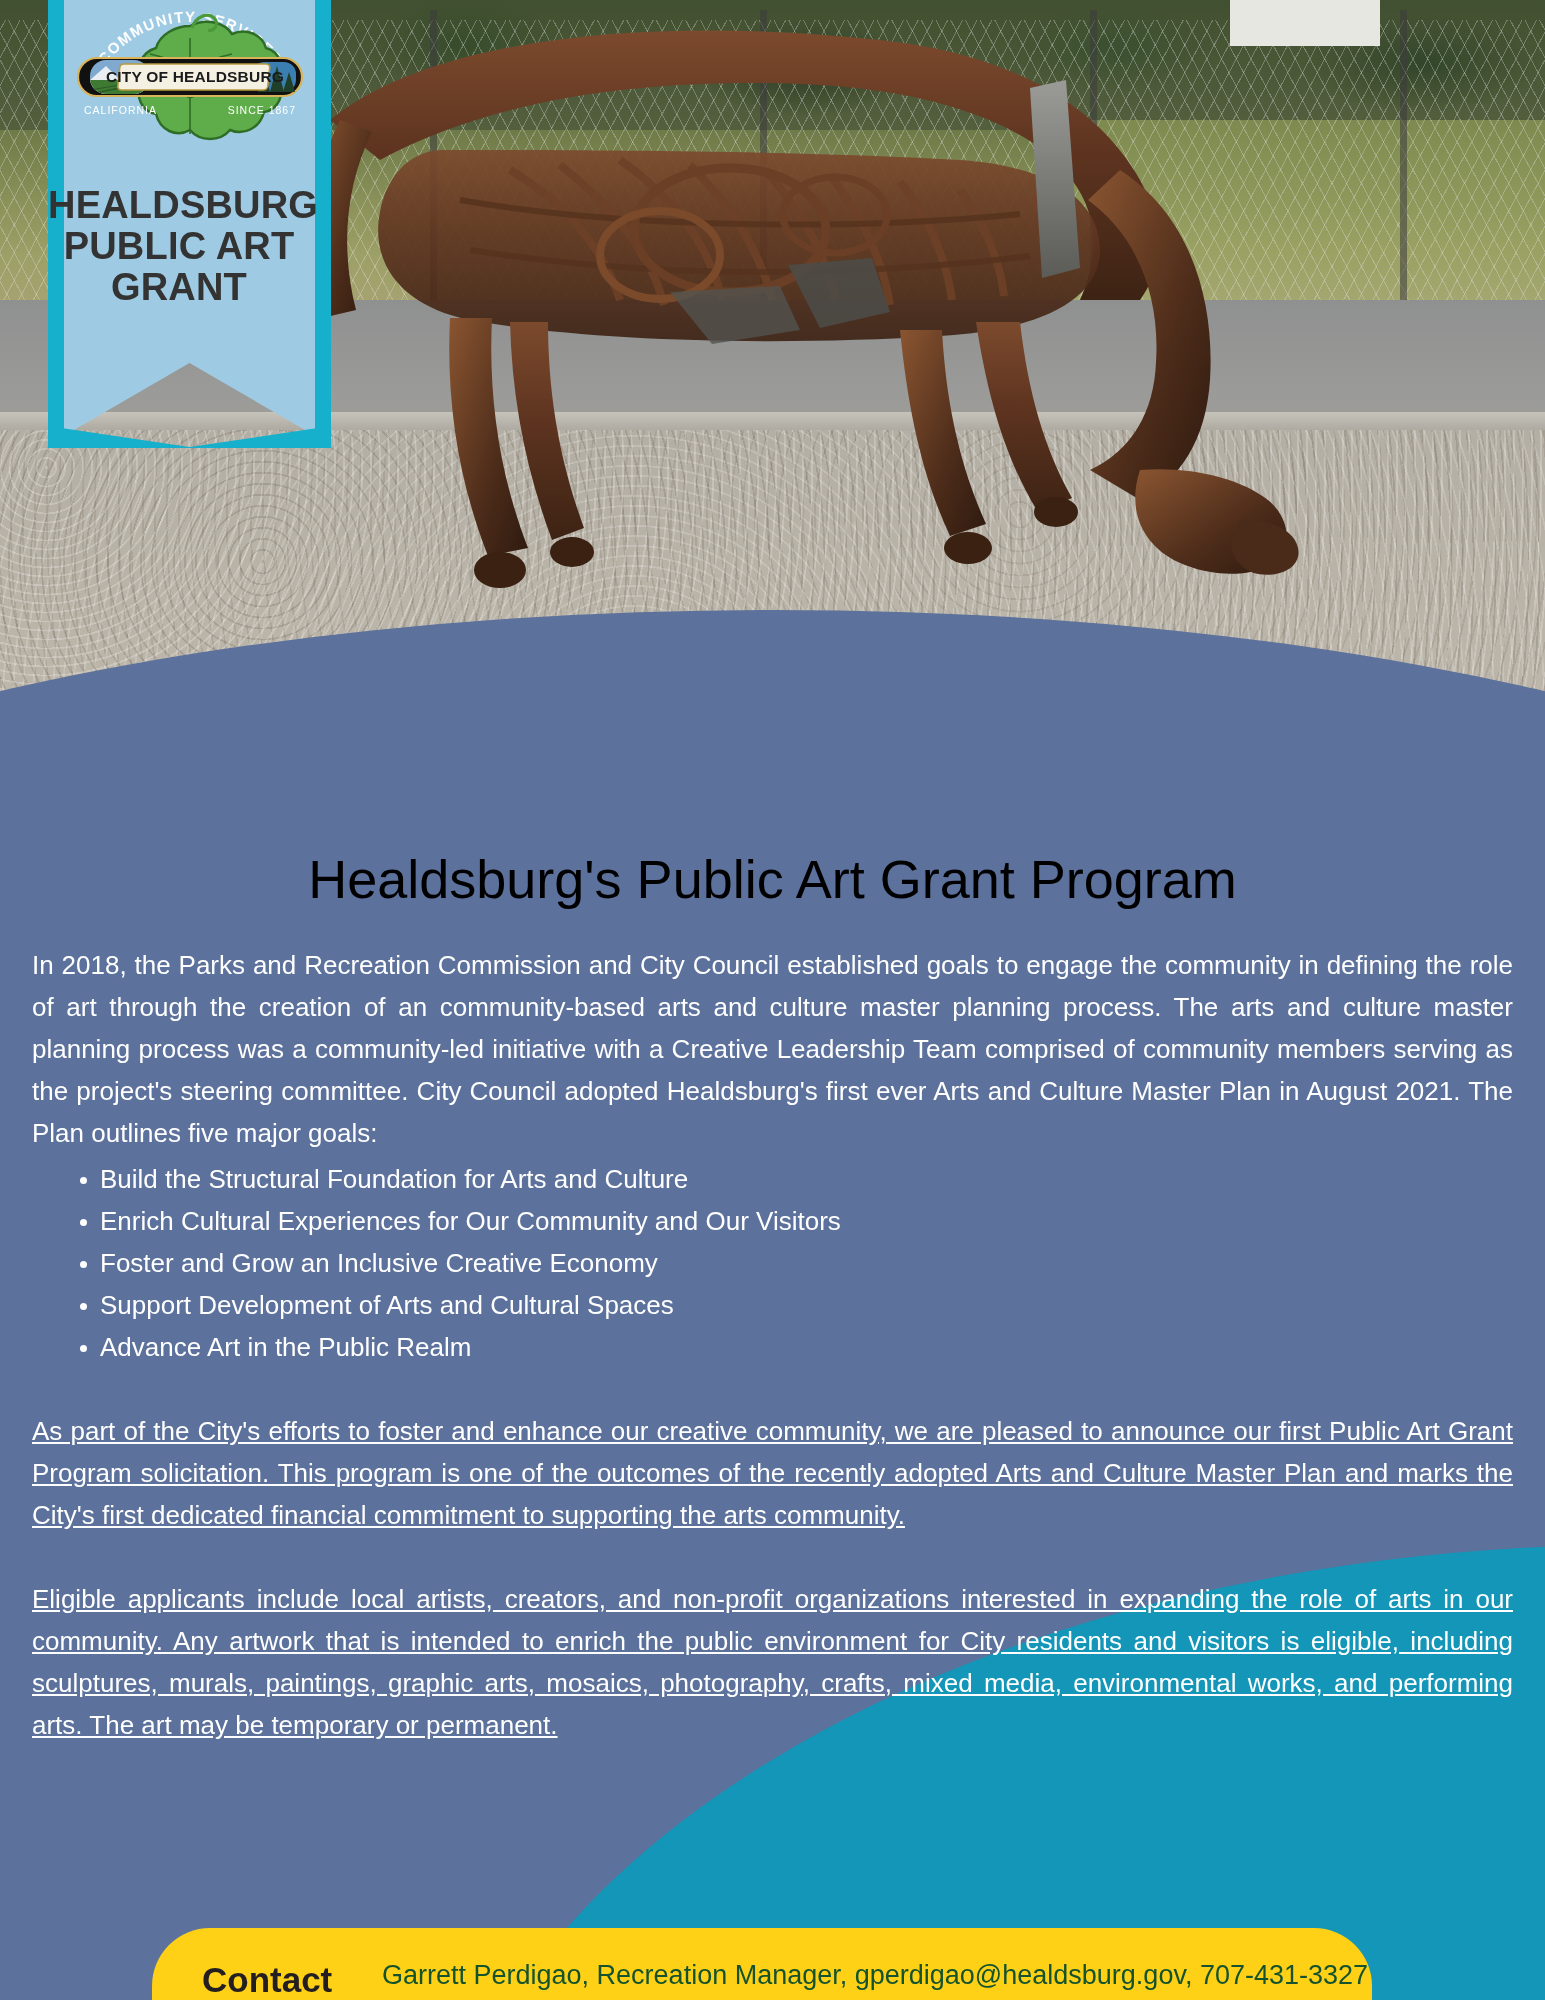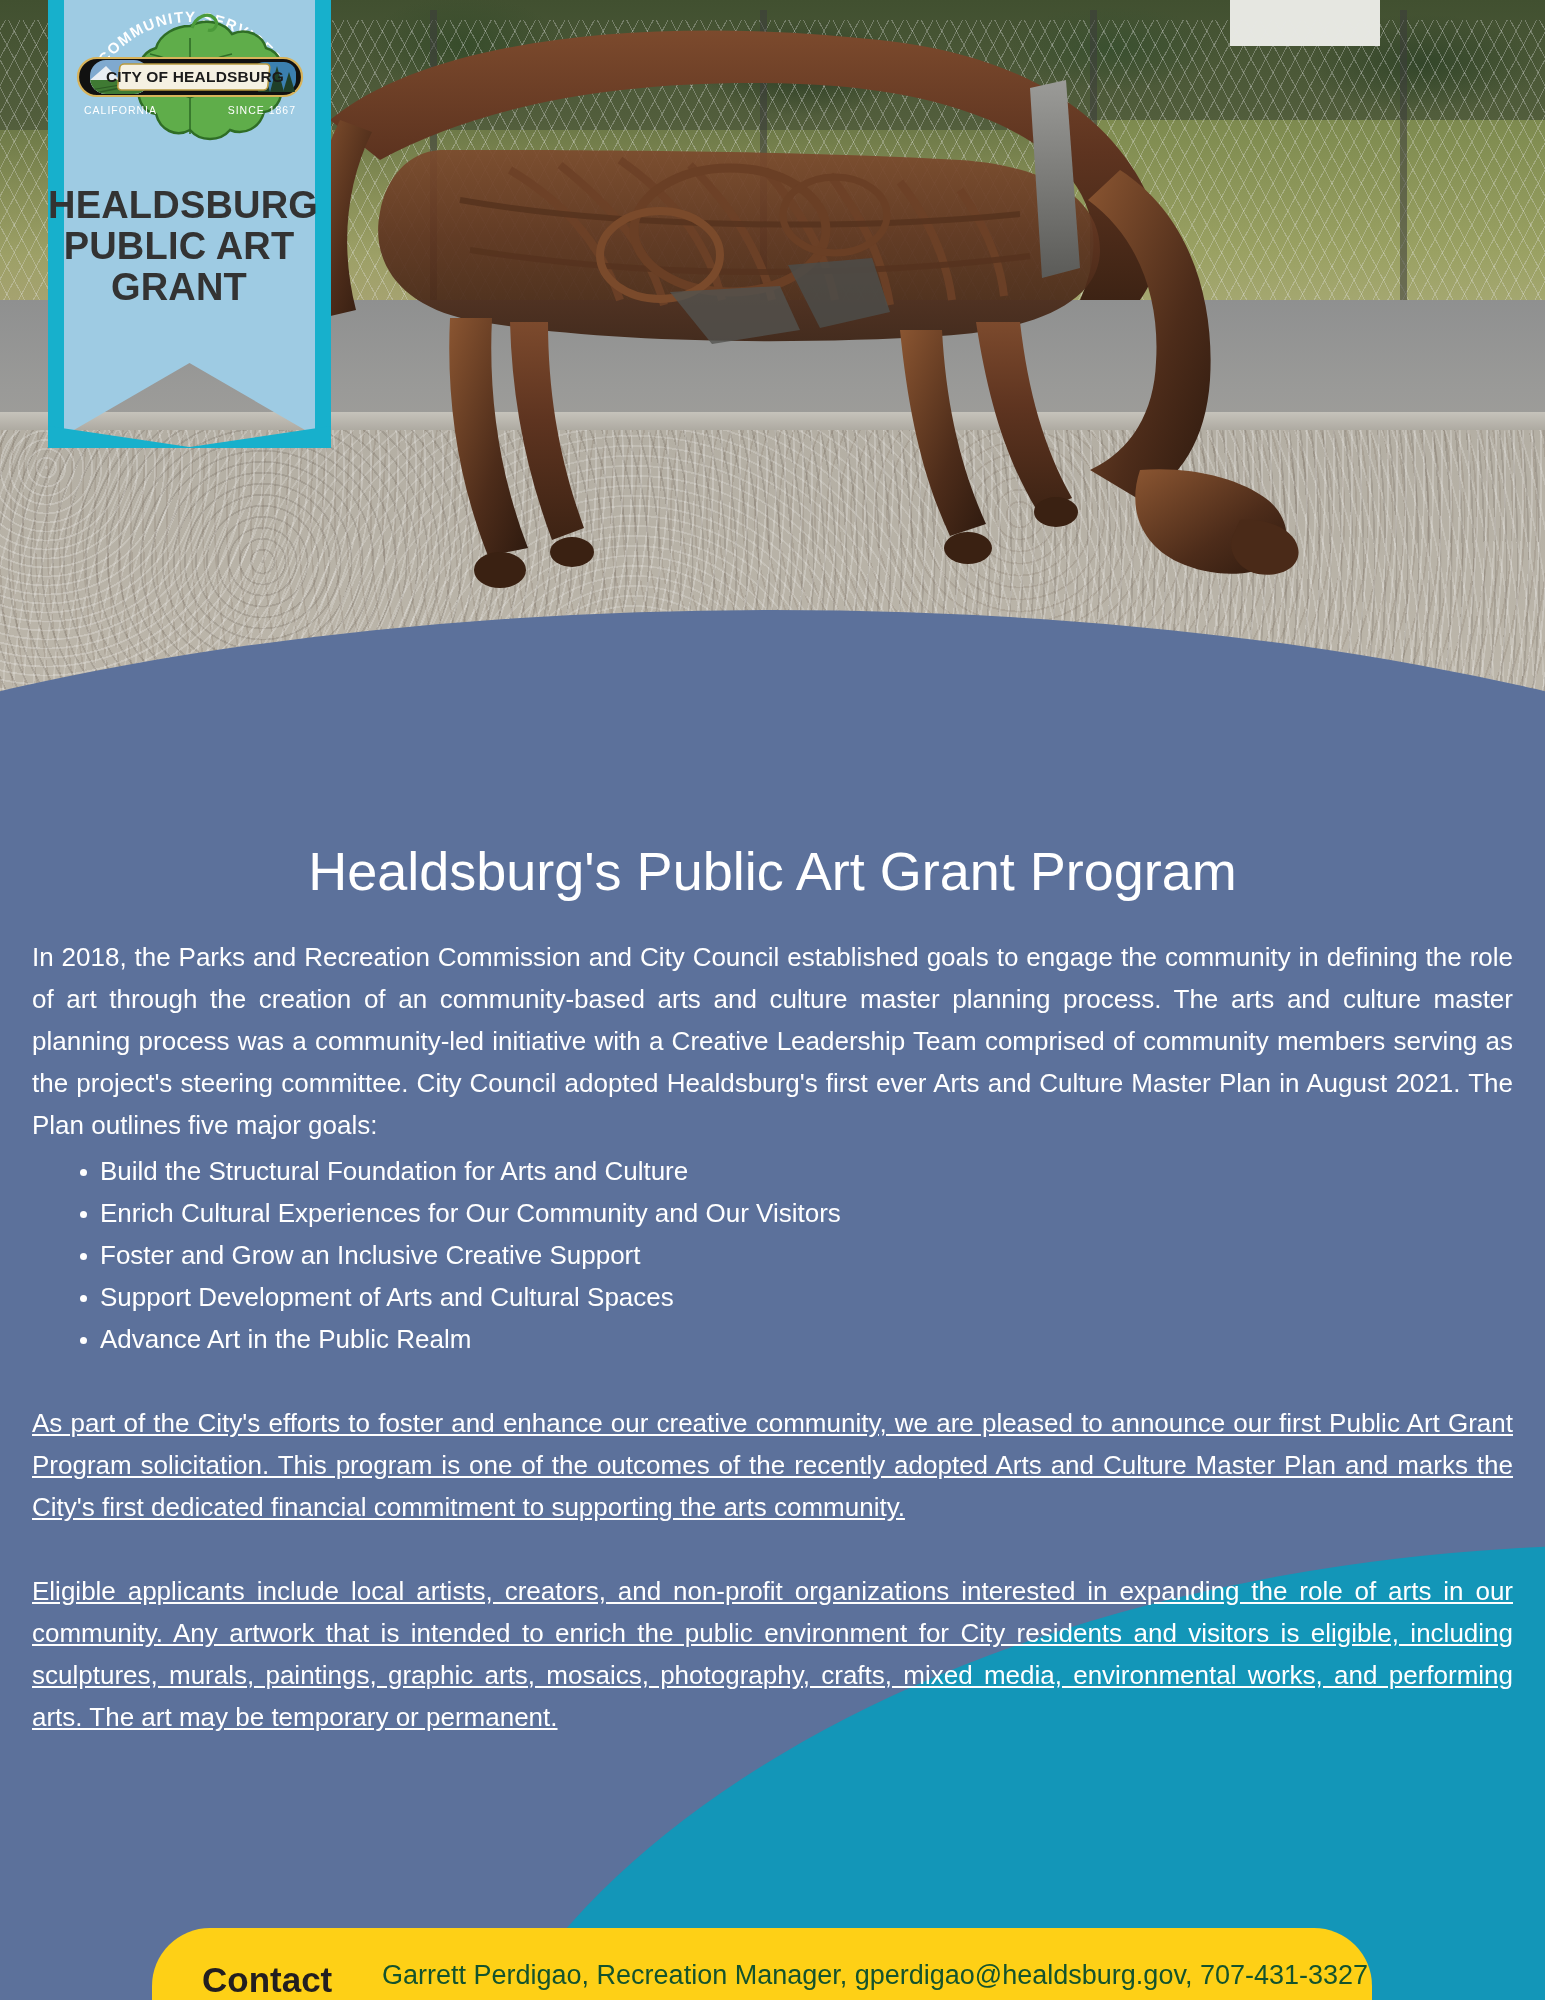--- a/index.html
+++ b/index.html
@@ -181,23 +181,23 @@
     left: 0; top: 840px;
     width: 1545px;
     z-index: 8;
     color: #ffffff;
   }
   .headline {
     text-align: center;
     font-size: 54px;
     font-weight: normal;
     line-height: 62px;
-    margin: 0 0 34px 0;
-    font-family: "Liberation Sans", sans-serif;
-    color: #ffffff;
+    margin: 8px 0 34px 0;
+    font-family: "Liberation Sans", sans-serif;
+    color: #000000;
   }
   .body-wrap { padding: 0 28px 0 28px; }
   .para {
     font-size: 26px;
     line-height: 42px;
     text-align: justify;
     margin: 4px;
     color: #ffffff;
     font-family: "Liberation Sans", sans-serif;
   }
@@ -420,21 +420,21 @@
 
   <div class="content">
     <h1 class="headline">Healdsburg's Public Art Grant Program</h1>
 
     <div class="body-wrap">
       <p class="para">In 2018, the Parks and Recreation Commission and City Council established goals to engage the community in defining the role of art through the creation of an community-based arts and culture master planning process. The arts and culture master planning process was a community-led initiative with a Creative Leadership Team comprised of community members serving as the project's steering committee. City Council adopted Healdsburg's first ever Arts and Culture Master Plan in August 2021. The Plan outlines five major goals:</p>
 
       <ul class="goals">
         <li>Build the Structural Foundation for Arts and Culture</li>
         <li>Enrich Cultural Experiences for Our Community and Our Visitors</li>
-        <li>Foster and Grow an Inclusive Creative Support</li>
+        <li>Foster and Grow an Inclusive Creative Economy</li>
         <li>Support Development of Arts and Cultural Spaces</li>
         <li>Advance Art in the Public Realm</li>
       </ul>
 
       <p class="para spaced">As part of the City's efforts to foster and enhance our creative community, we are pleased to announce our first Public Art Grant Program solicitation. This program is one of the outcomes of the recently adopted Arts and Culture Master Plan and marks the City's first dedicated financial commitment to supporting the arts community.</p>
       <p class="para spaced">Eligible applicants include local artists, creators, and non-profit organizations interested in expanding the role of arts in our community. Any artwork that is intended to enrich the public environment for City residents and visitors is eligible, including sculptures, murals, paintings, graphic arts, mosaics, photography, crafts, mixed media, environmental works, and performing arts. The art may be temporary or permanent.</p>
     </div>
   </div>
 
   <div class="contact-bar">

